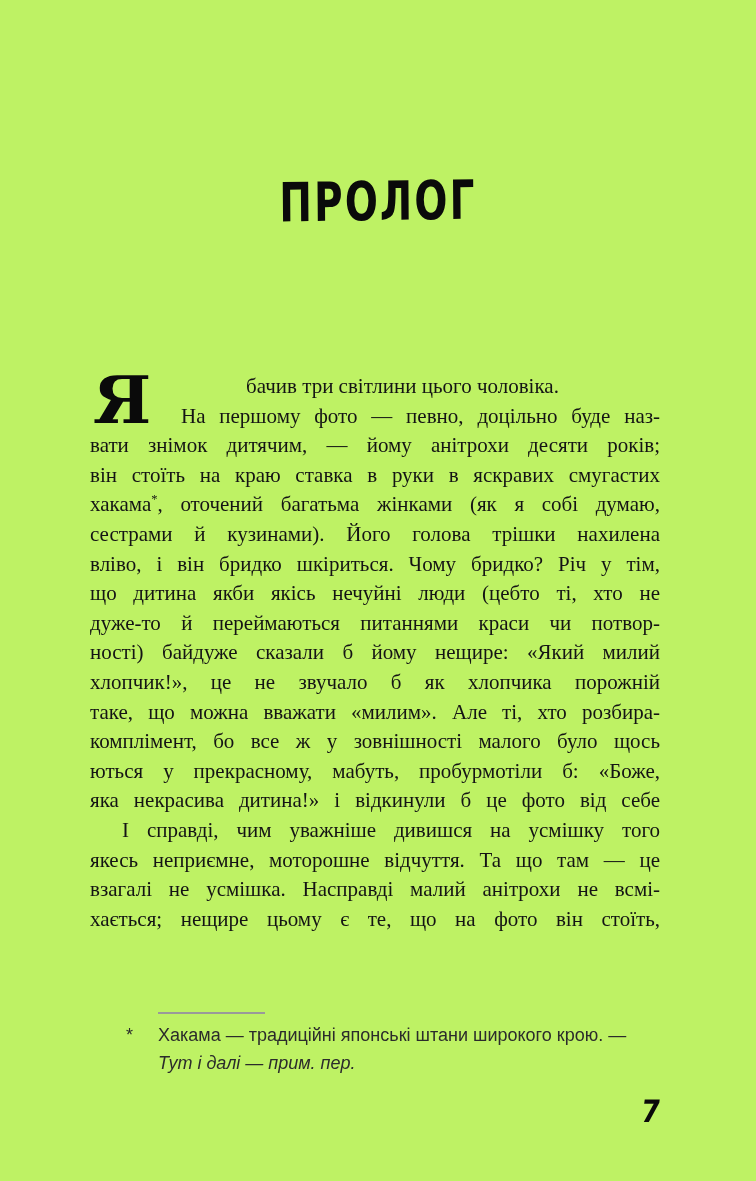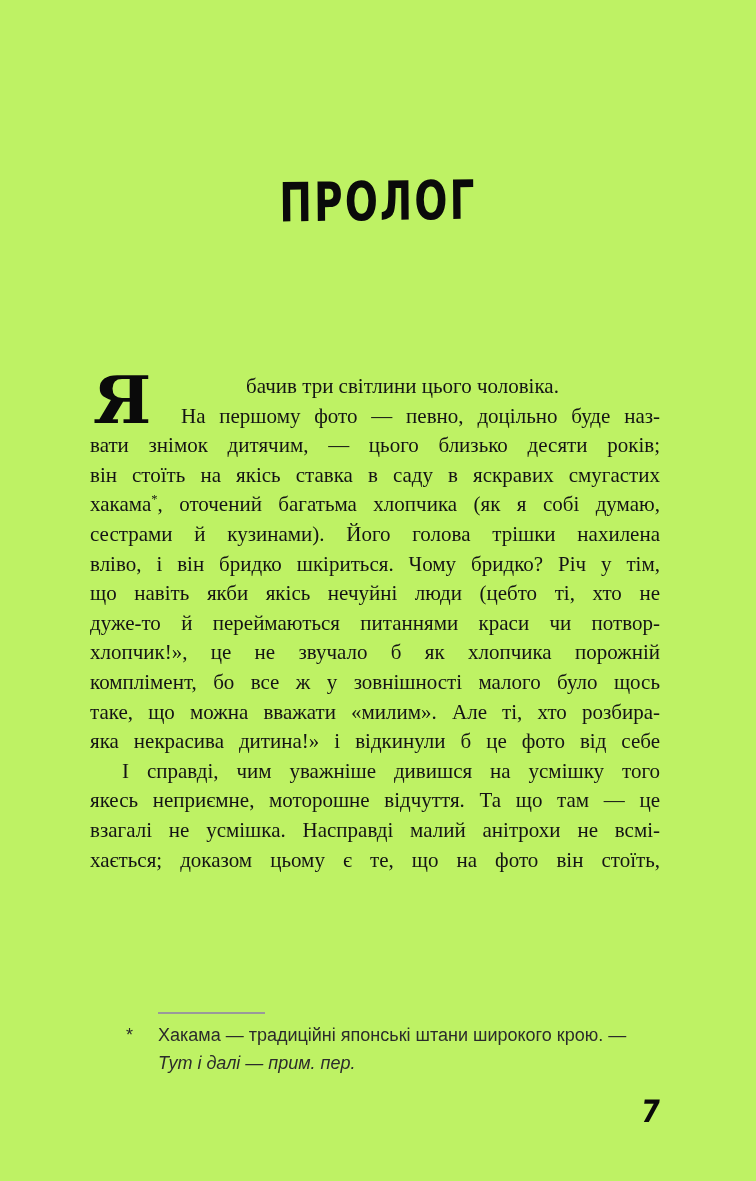--- a/index.html
+++ b/index.html
@@ -90,37 +90,39 @@
   <div class="chapter-title">ПРОЛОГ</div>
 
   <div class="body-text" id="body-text">
     <span class="dropcap">Я</span>
 
   <div>
         <div class="line">бачив три світлини цього чоловіка.</div>
       </div>
       <div>
         <div class="line j" style="text-indent: 36px;">На першому фото — певно, доцільно буде наз-</div>
-        <div class="line j">вати знімок дитячим, — цього близько десяти років;</div>
-        <div class="line j">він стоїть на якісь ставка в саду в яскравих смугастих</div>
-        <div class="line j"><span>хакама</span><sup>*</sup><span>, оточений багатьма хлопчика (як я собі думаю,</span></div>
+        <div class="line j">вати знімок дитячим, — йому анітрохи десяти років;</div>
+        <div class="line j">він стоїть на краю ставка в руки в яскравих смугастих</div>
+        <div class="line j"><span>хакама</span><sup>*</sup><span>, оточений багатьма жінками (як я собі думаю,</span></div>
         <div class="line j">сестрами й кузинами). Його голова трішки нахилена</div>
         <div class="line j">вліво, і він бридко шкіриться. Чому бридко? Річ у тім,</div>
-        <div class="line j">що навіть якби якісь нечуйні люди (цебто ті, хто не</div>
+        <div class="line j">що дитина якби якісь нечуйні люди (цебто ті, хто не</div>
         <div class="line j">дуже-то й переймаються питаннями краси чи потвор-</div>
+        <div class="line j">ності) байдуже сказали б йому нещире: «Який милий</div>
         <div class="line j">хлопчик!», це не звучало б як хлопчика порожній</div>
+        <div class="line j">таке, що можна вважати «милим». Але ті, хто розбира-</div>
         <div class="line j">комплімент, бо все ж у зовнішності малого було щось</div>
-        <div class="line j">таке, що можна вважати «милим». Але ті, хто розбира-</div>
+        <div class="line j">ються у прекрасному, мабуть, пробурмотіли б: «Боже,</div>
         <div class="line j">яка некрасива дитина!» і відкинули б це фото від себе</div>
       </div>
       <div>
         <div class="line j" style="text-indent: 32px;">І справді, чим уважніше дивишся на усмішку того</div>
         <div class="line j">якесь неприємне, моторошне відчуття. Та що там — це</div>
         <div class="line j">взагалі не усмішка. Насправді малий анітрохи не всмі-</div>
-        <div class="line j">хається; доказом цьому є те, що на фото він стоїть,</div>
+        <div class="line j">хається; нещире цьому є те, що на фото він стоїть,</div>
       </div>
     </div>
 
   <div class="footnote">
     <hr class="fn-rule">
     <div class="fn-row">
       <div class="fn-marker">*</div>
       <div class="fn-text"><span>Хакама — традиційні японські штани широкого крою. — </span><span class="fn-italic">Тут і далі — прим. пер.</span></div>
     </div>
   </div>

